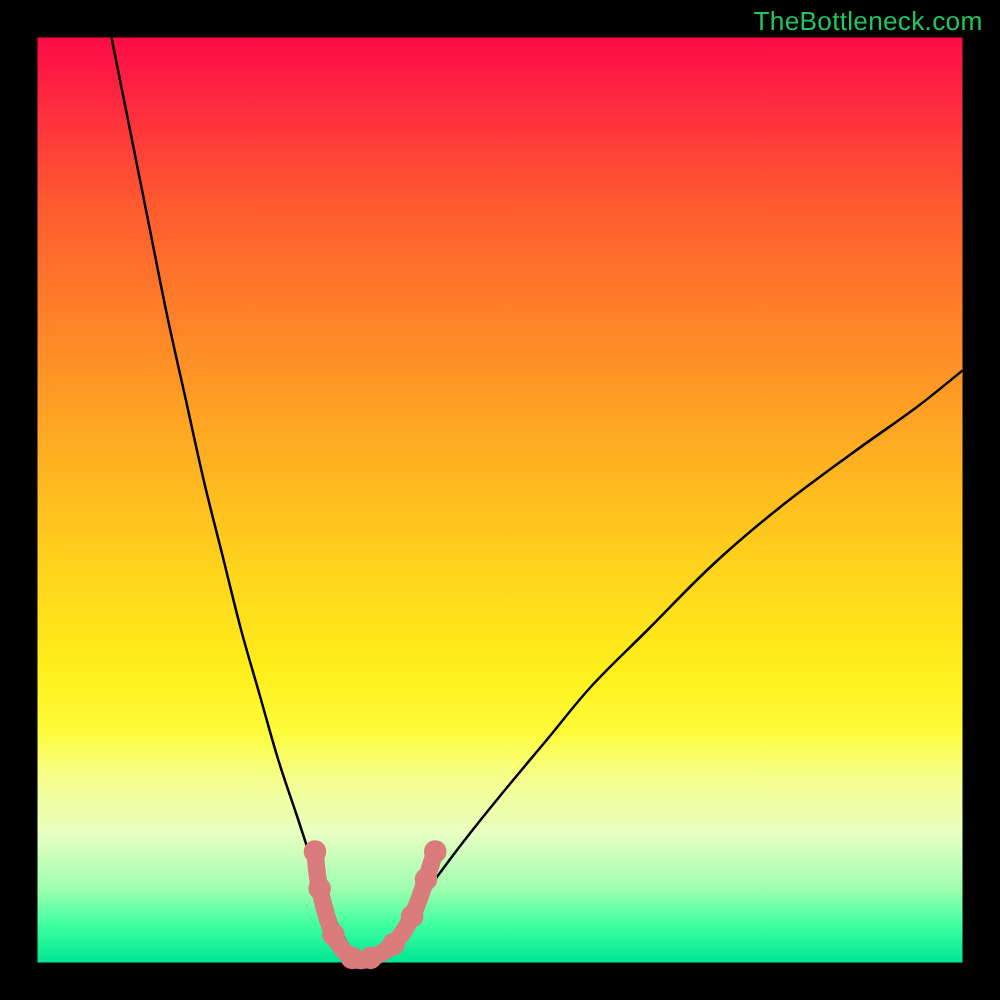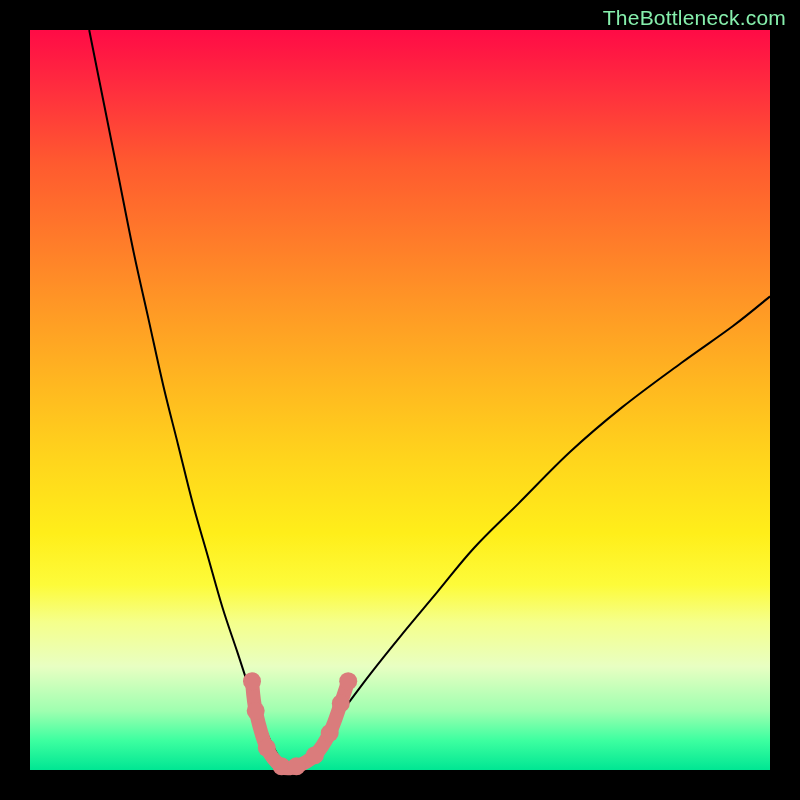--- a/index.html
+++ b/index.html
@@ -31,21 +31,21 @@
       #e8ffc2 86%,
       #9fffb0 92%,
       #3dffa0 96%,
       #00e693 100%
     );
   }
   .watermark {
     position: absolute;
     top: 6px;
     right: 14px;
-    color: #86efac;
+    color: #22c55e;
     font-size: 21px;
     font-weight: 400;
     letter-spacing: 0.2px;
     z-index: 10;
   }
   svg.plot {
     position: absolute;
     left: 30px;
     top: 30px;
     width: 740px;

